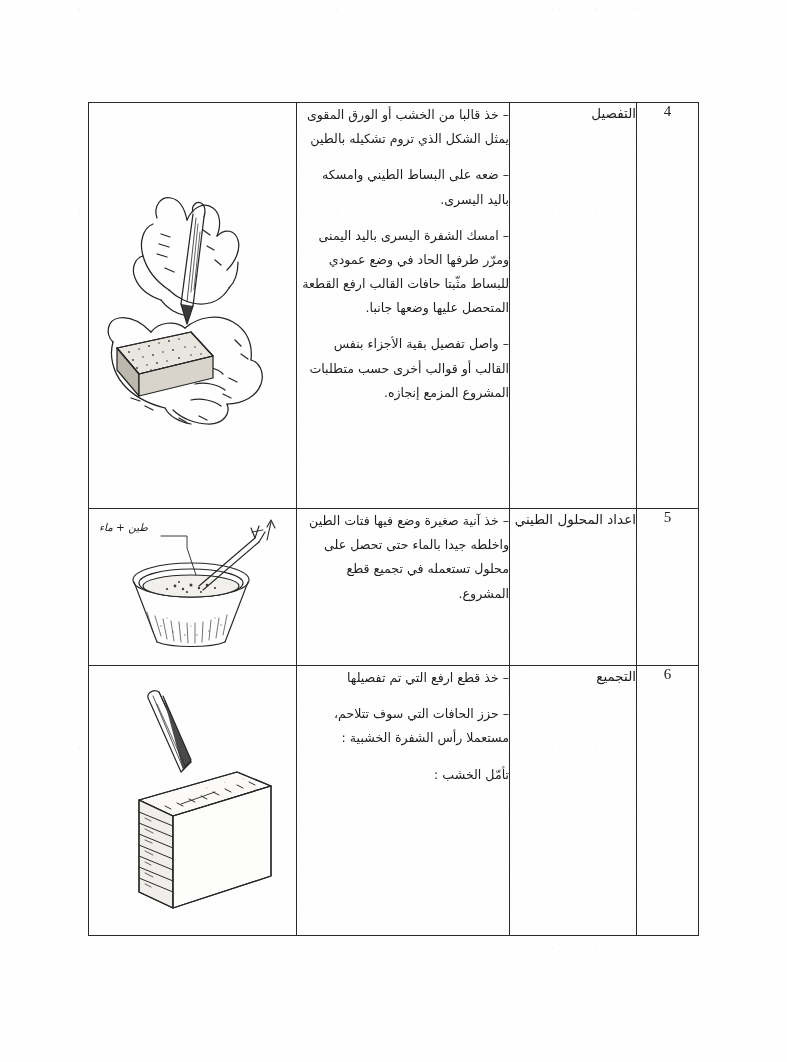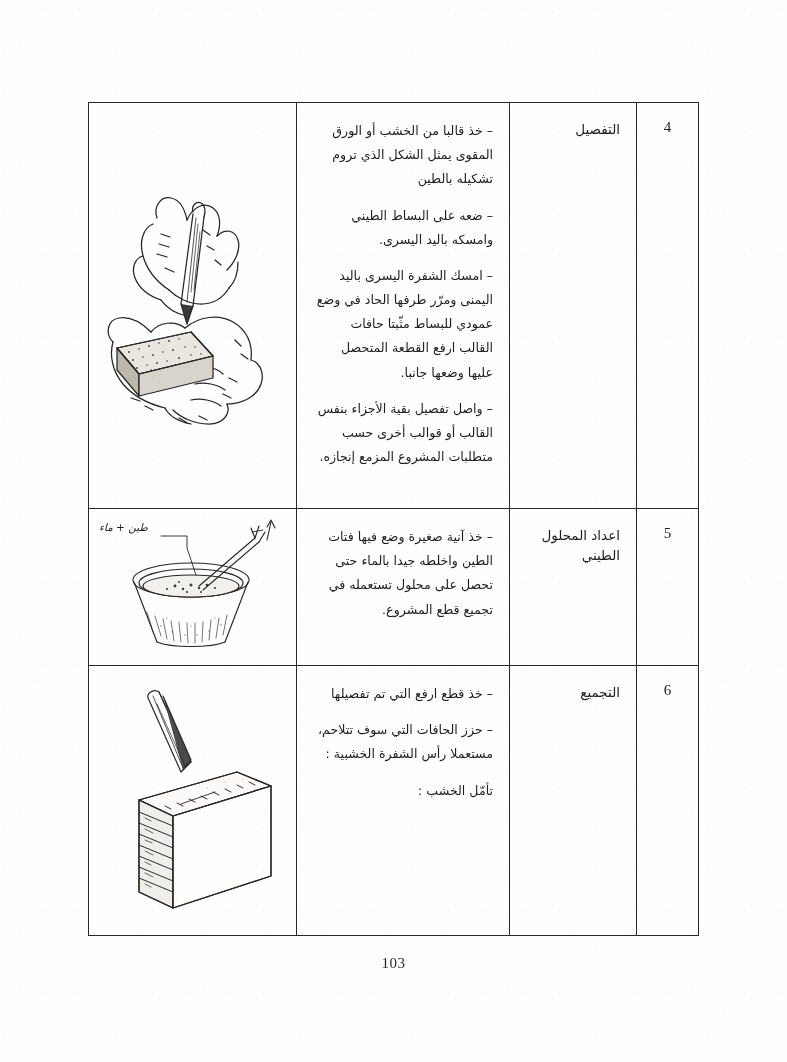--- a/index.html
+++ b/index.html
@@ -30,21 +30,21 @@
     top: 102px;
     width: 610px;
     height: 833px;
     border-collapse: collapse;
     table-layout: fixed;
     direction: rtl;
   }
   .proc-table td {
     border: 1.6px solid #2a2a2a;
     vertical-align: top;
-    padding: 16px;
+    padding: 0;
     background: #fefefe;
   }
 
   .col-num   { width: 62px; }
   .col-title { width: 127px; }
   .col-body  { width: 213px; }
   .col-fig   { width: 208px; }
 
   .row-4 { height: 406px; }
   .row-5 { height: 157px; }
@@ -389,16 +389,15 @@
                   <circle cx="160" cy="113" r="0.6"></circle>
               </g>
             </svg>
           </div>
         </td>
       </tr>
 
     </tbody>
   </table>
 
-  <div class="page-number">103</div>
 
   <div class="grain"></div>
 </div>
 
 </body></html>

